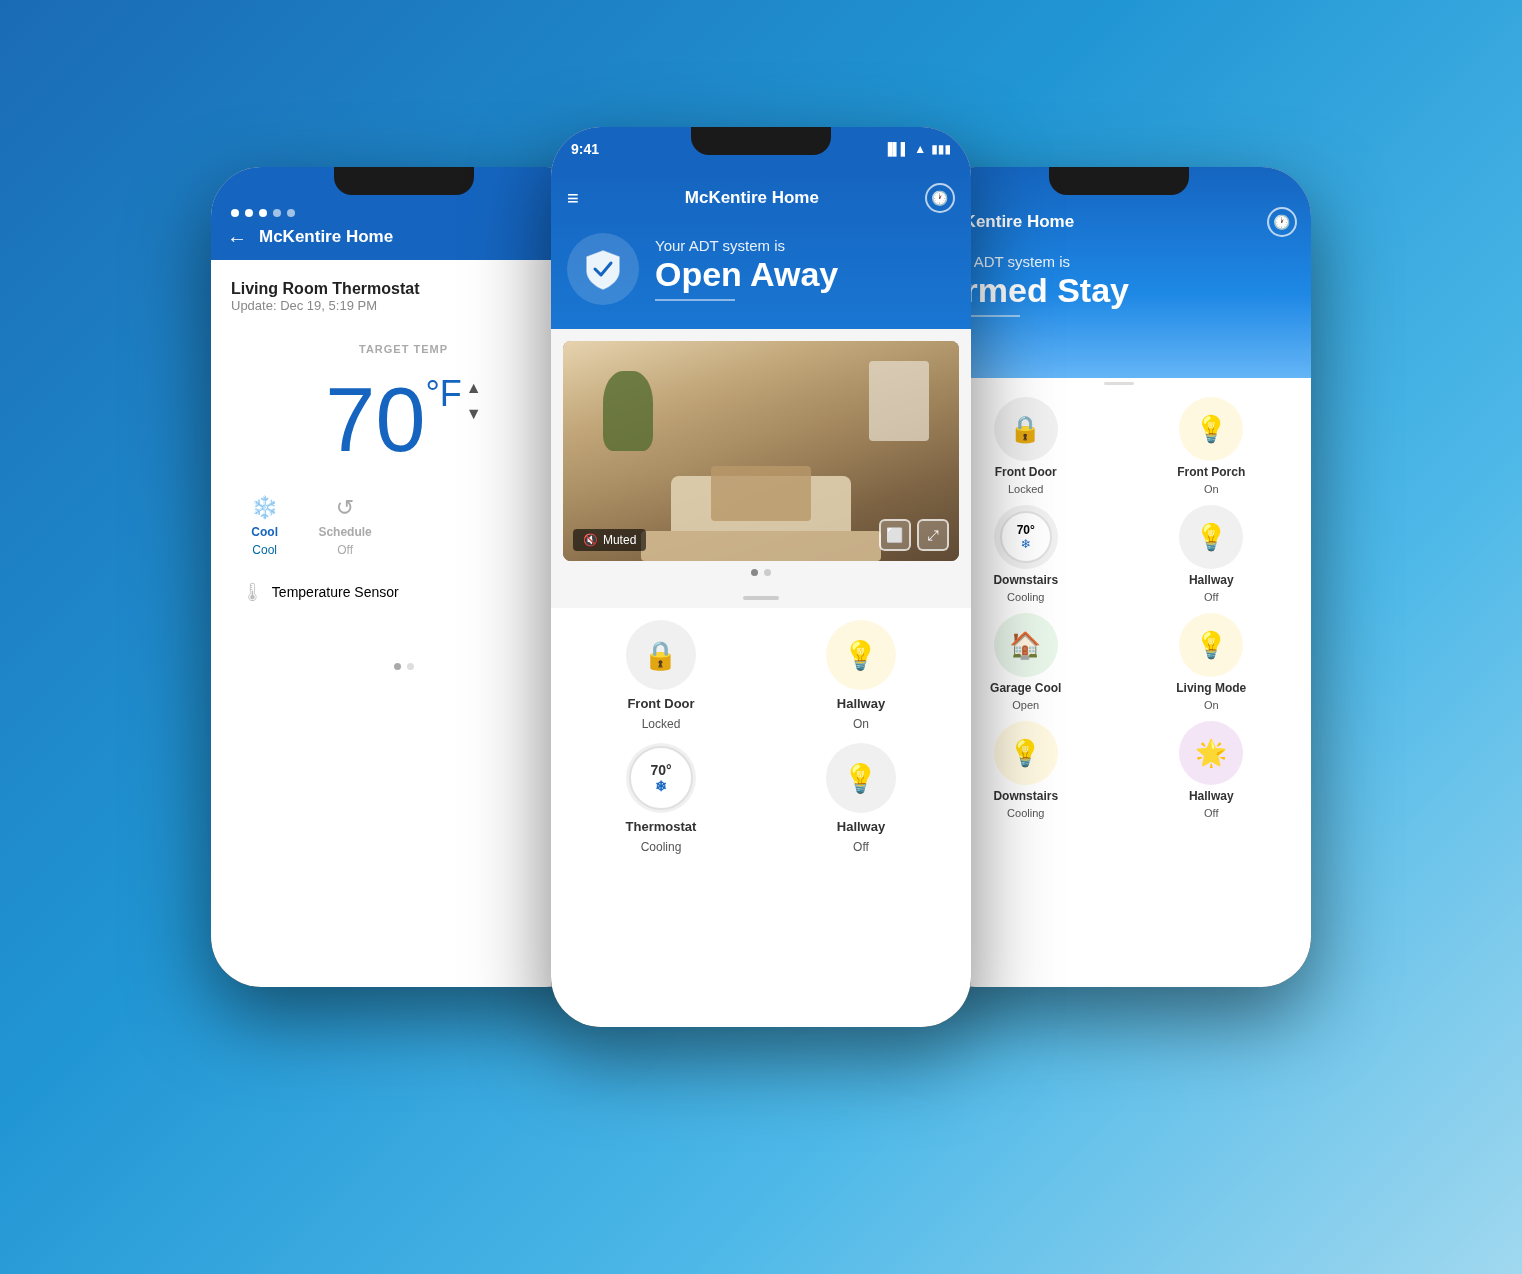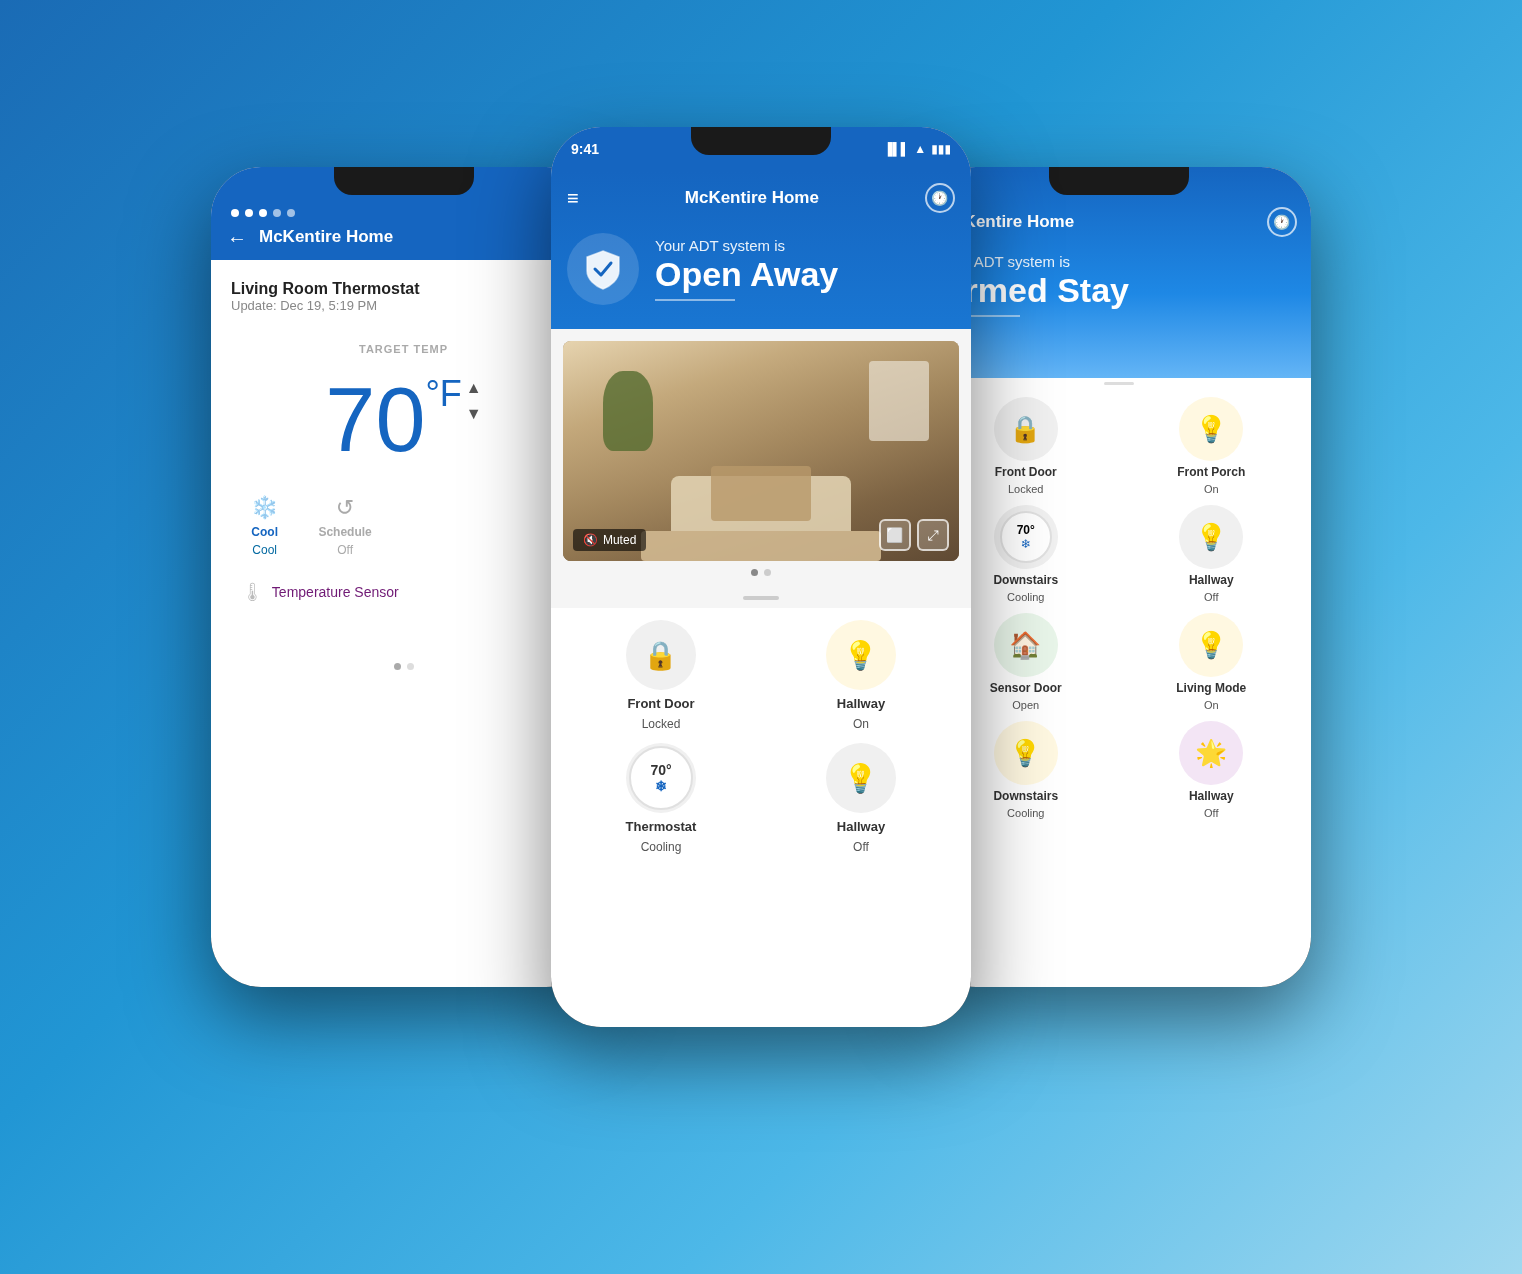--- a/index.html
+++ b/index.html
@@ -223,21 +223,21 @@
     .mode-label-gray { color: #aaa; }
     .mode-value-gray { color: #aaa; }
     .sensor-row {
       display: flex;
       align-items: center;
       gap: 8px;
       color: #bbb;
       margin-left: 10px;
     }
     .sensor-icon { font-size: 18px; }
-    .sensor-label { font-size: 14px; color: #701a75; }
+    .sensor-label { font-size: 14px; color: #000000; }
     .page-dots {
       display: flex;
       justify-content: center;
       gap: 6px;
       margin-top: 60px;
     }
     .page-dot {
       width: 7px; height: 7px;
       border-radius: 50%;
       background: #ddd;
@@ -758,21 +758,21 @@
             <span style="color:#bbb;">💡</span>
           </div>
           <span class="right-device-name">Hallway</span>
           <span class="right-device-status">Off</span>
         </div>
 
         <div class="right-device-card">
           <div class="right-device-icon-circle" style="background:#e8f5e9;">
             <span class="icon-green">🏠</span>
           </div>
-          <span class="right-device-name">Sensor Door</span>
+          <span class="right-device-name">Garage Cool</span>
           <span class="right-device-status">Open</span>
         </div>
 
         <div class="right-device-card">
           <div class="right-device-icon-circle" style="background:#fff8e1;">
             <span class="icon-yellow">💡</span>
           </div>
           <span class="right-device-name">Living Mode</span>
           <span class="right-device-status">On</span>
         </div>

